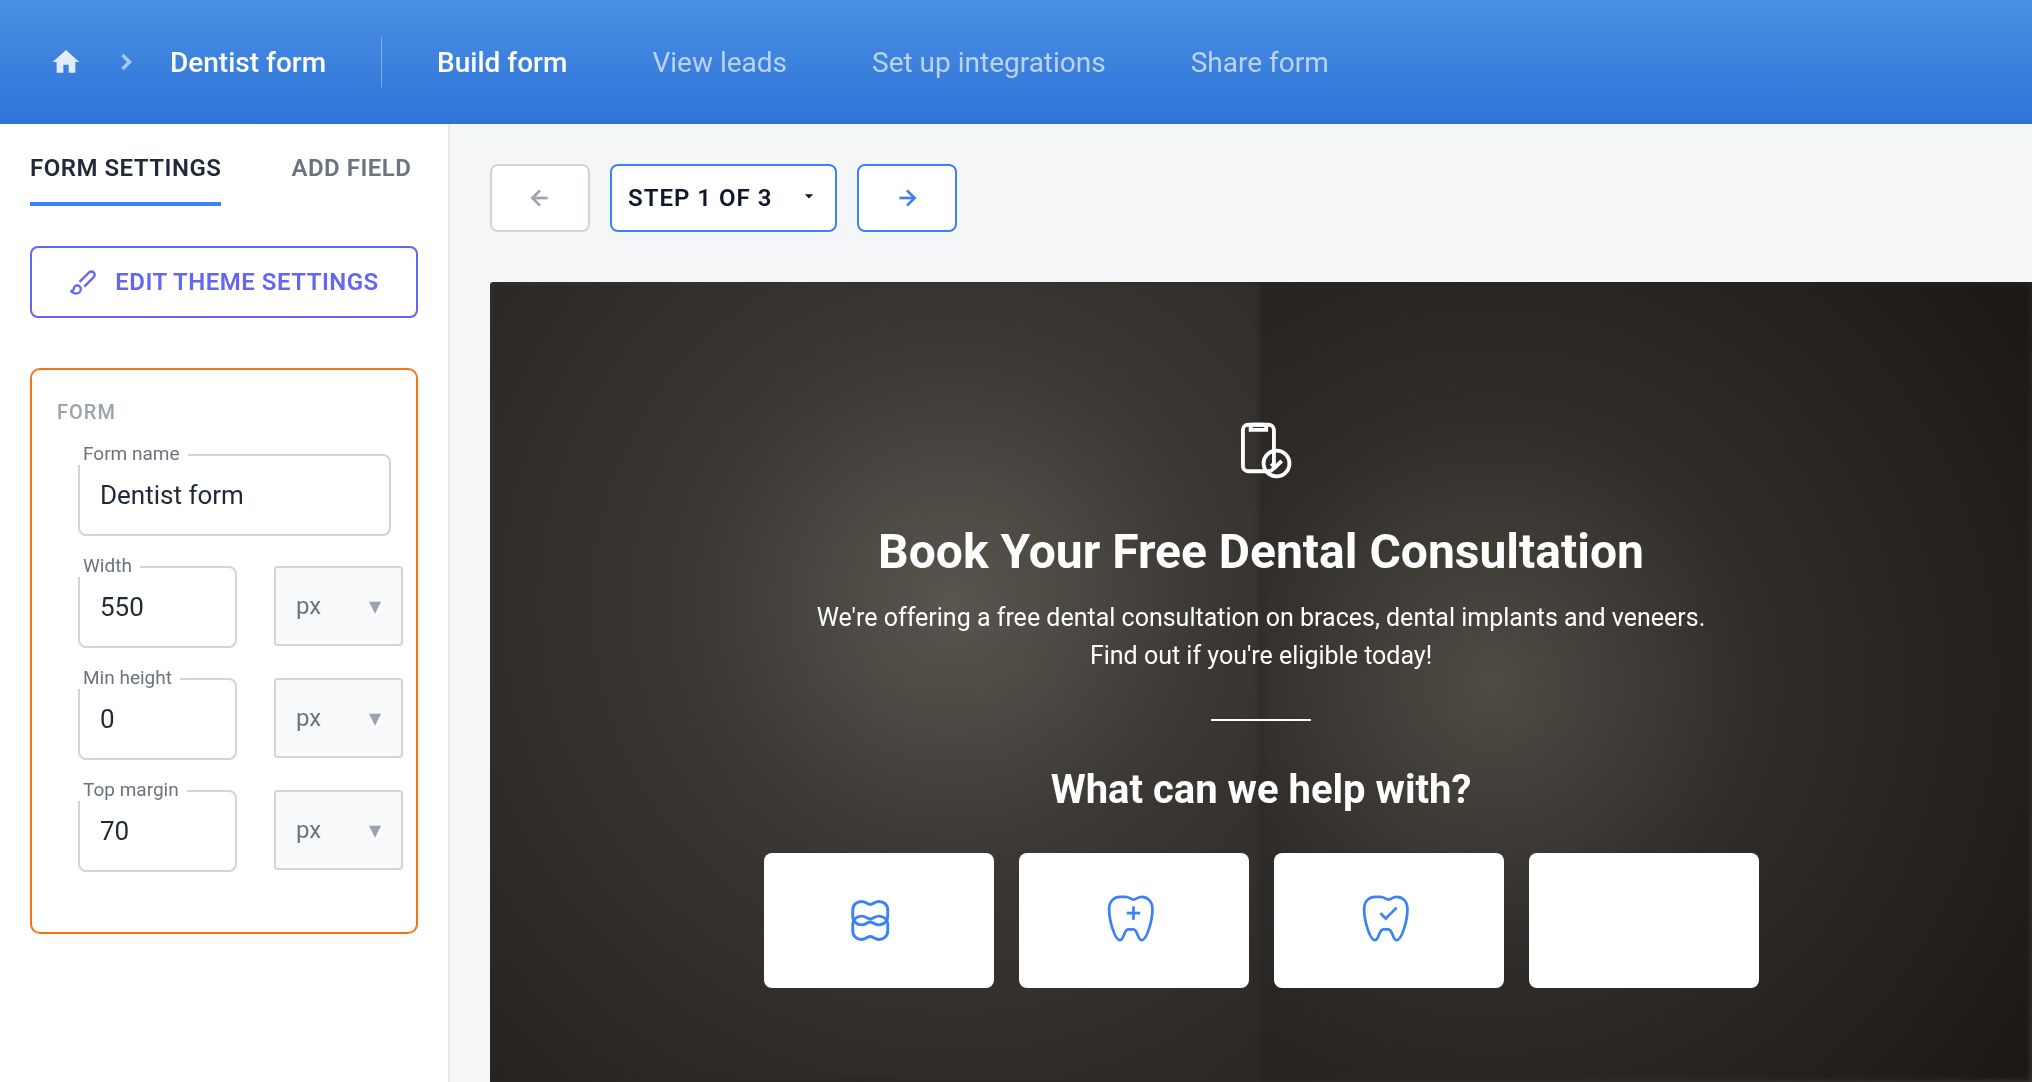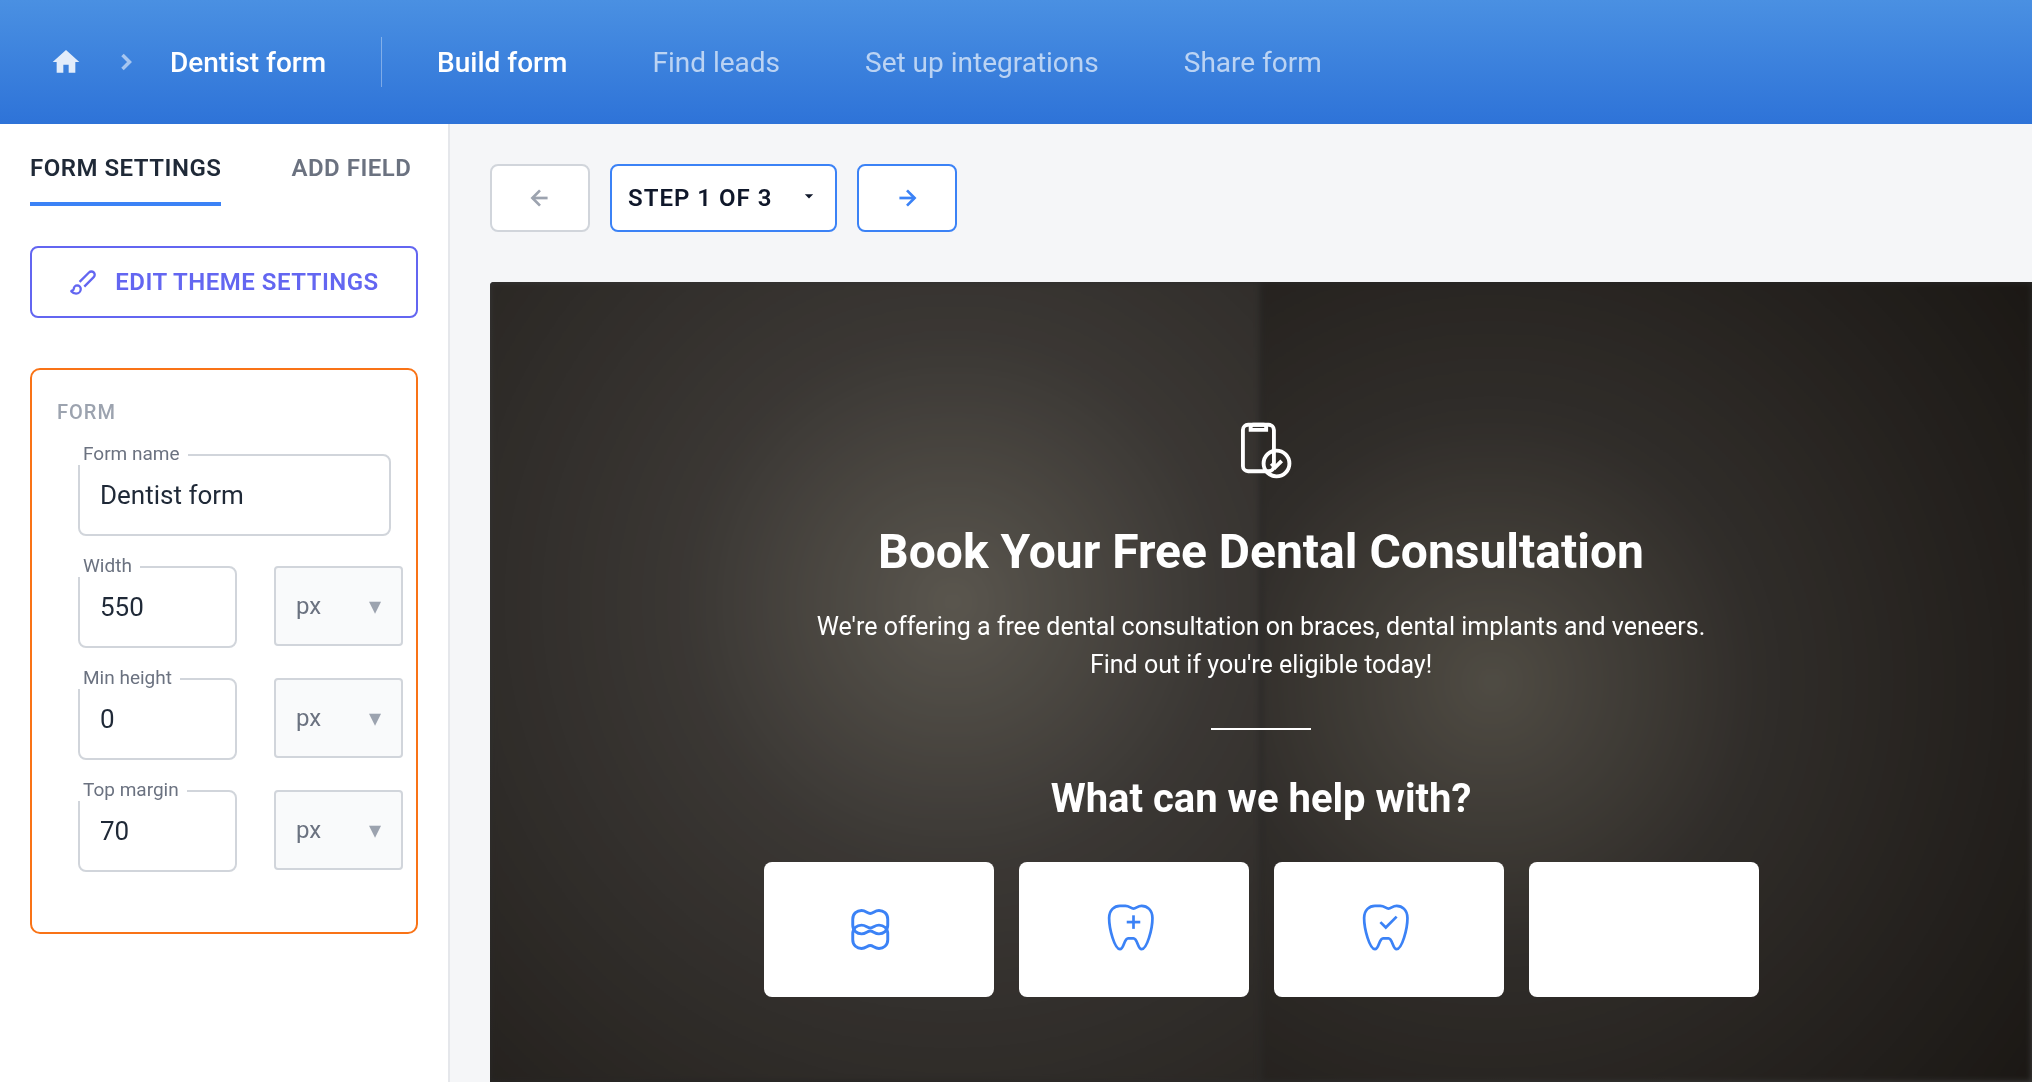--- a/index.html
+++ b/index.html
@@ -52,21 +52,21 @@
 .arrow-icon.blue { color: #3b82f6; }
 
 
 .preview { background: #3d4248; border-radius: 4px 0 0 0; height: 800px; overflow: hidden; position: relative; }
 .preview-bg { position: absolute; inset: 0; background: linear-gradient(135deg, #555 0%, #333 50%, #666 100%); display: flex; }
 .face-blur { width: 50%; background: radial-gradient(circle at 60% 40%, #8a8478 0%, #5a5550 40%, #3a3530 100%); filter: blur(3px); }
 .face-blur2 { width: 50%; background: radial-gradient(circle at 30% 50%, #7a7468 0%, #4a4540 40%, #2a2520 100%); filter: blur(3px); }
 .preview-overlay { position: absolute; inset: 0; background: rgba(0,0,0,0.35); }
 .preview-content { position: absolute; top: 135px; left: 0; right: 0; display: flex; flex-direction: column; align-items: center; color: #fff; padding: 0 60px; }
 .clipboard-icon { margin-bottom: 40px; }
-.preview-title { font-size: 48px; font-weight: 700; margin-bottom: 28px; white-space: nowrap; }
+.preview-title { font-size: 48px; font-weight: 700; margin-bottom: 19px; white-space: nowrap; }
 .preview-sub { font-size: 25px; text-align: center; line-height: 1.5; max-width: 900px; }
 .preview-divider { width: 100px; height: 2px; background: #fff; margin: 45px 0; }
 .preview-question { font-size: 40px; font-weight: 700; margin-bottom: 40px; }
 .option-cards { display: flex; gap: 25px; }
 .option-card { width: 230px; height: 135px; background: #fff; border-radius: 8px; display: flex; align-items: center; justify-content: center; }
 .option-icon { color: #3b82f6; }
 </style>
 </head>
 <body>
 
@@ -82,21 +82,21 @@
       <span class="chevron-icon">
         <svg width="28" height="28" viewBox="0 0 24 24" fill="none" stroke="currentColor" stroke-width="3">
             <polyline points="9 18 15 12 9 6"></polyline>
           </svg>
       </span>
       <span class="breadcrumb-title">Dentist form</span>
     </div>
     <div class="header-divider"></div>
     <div class="header-nav">
       <span class="nav-item active">Build form</span>
-      <span class="nav-item">Find leads</span>
+      <span class="nav-item">View leads</span>
       <span class="nav-item">Set up integrations</span>
       <span class="nav-item">Share form</span>
     </div>
   </div>
 
   <div class="body">
 
     <div class="sidebar">
       <div class="sidebar-tabs">
         <div class="sidebar-tab active">FORM SETTINGS</div>

